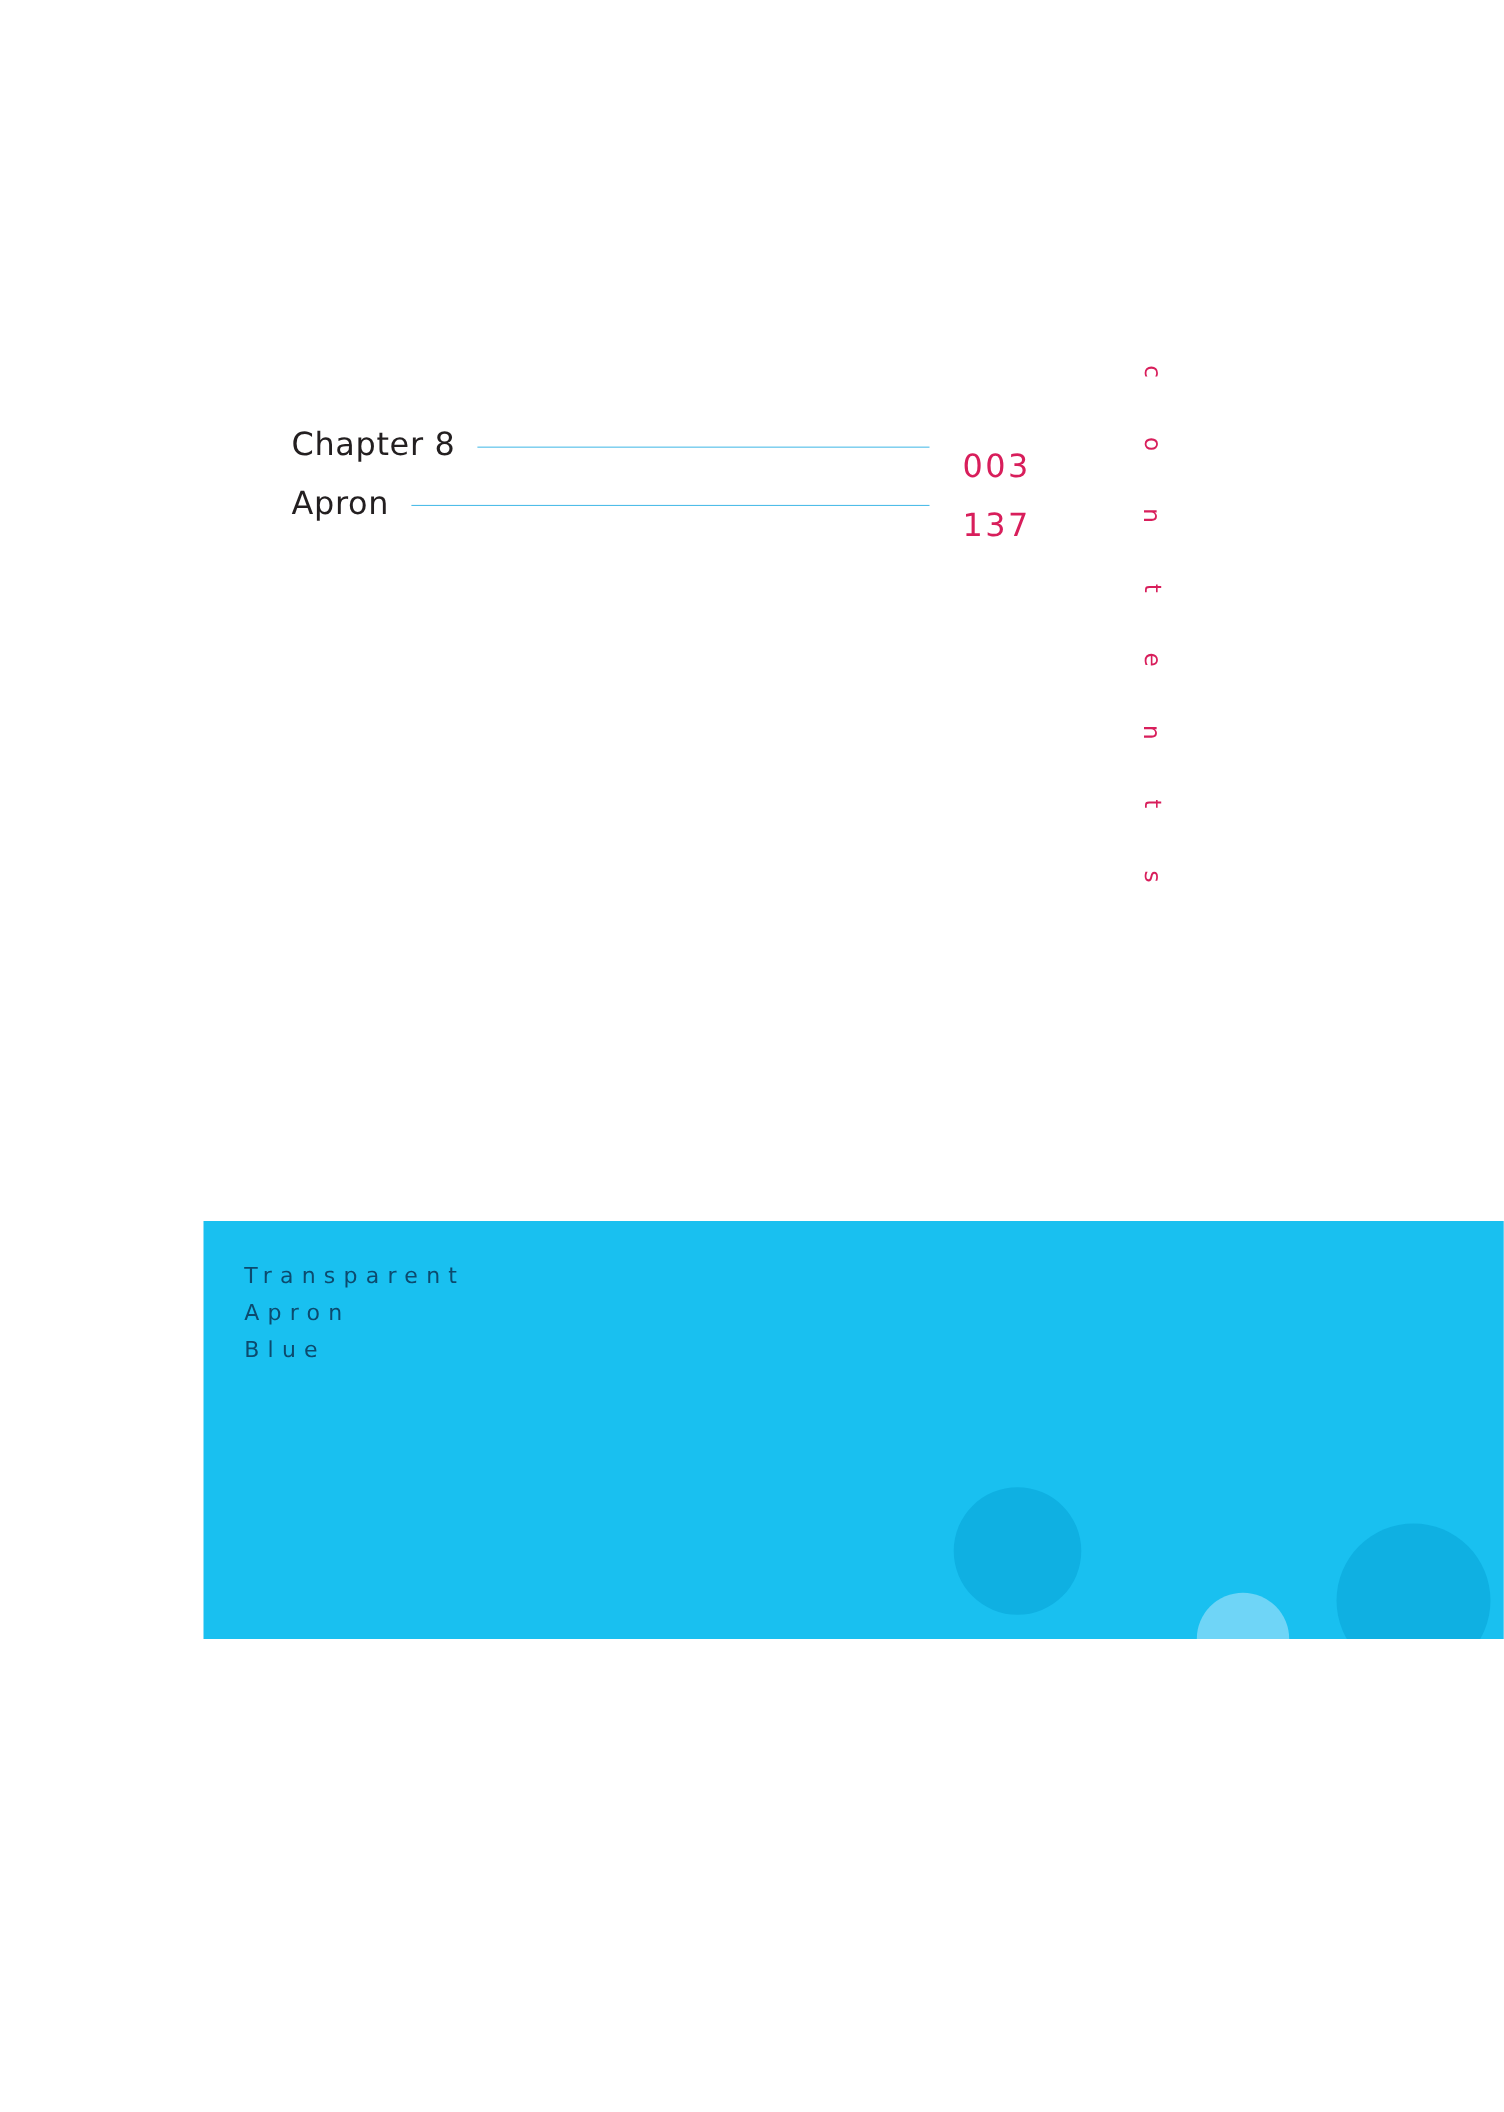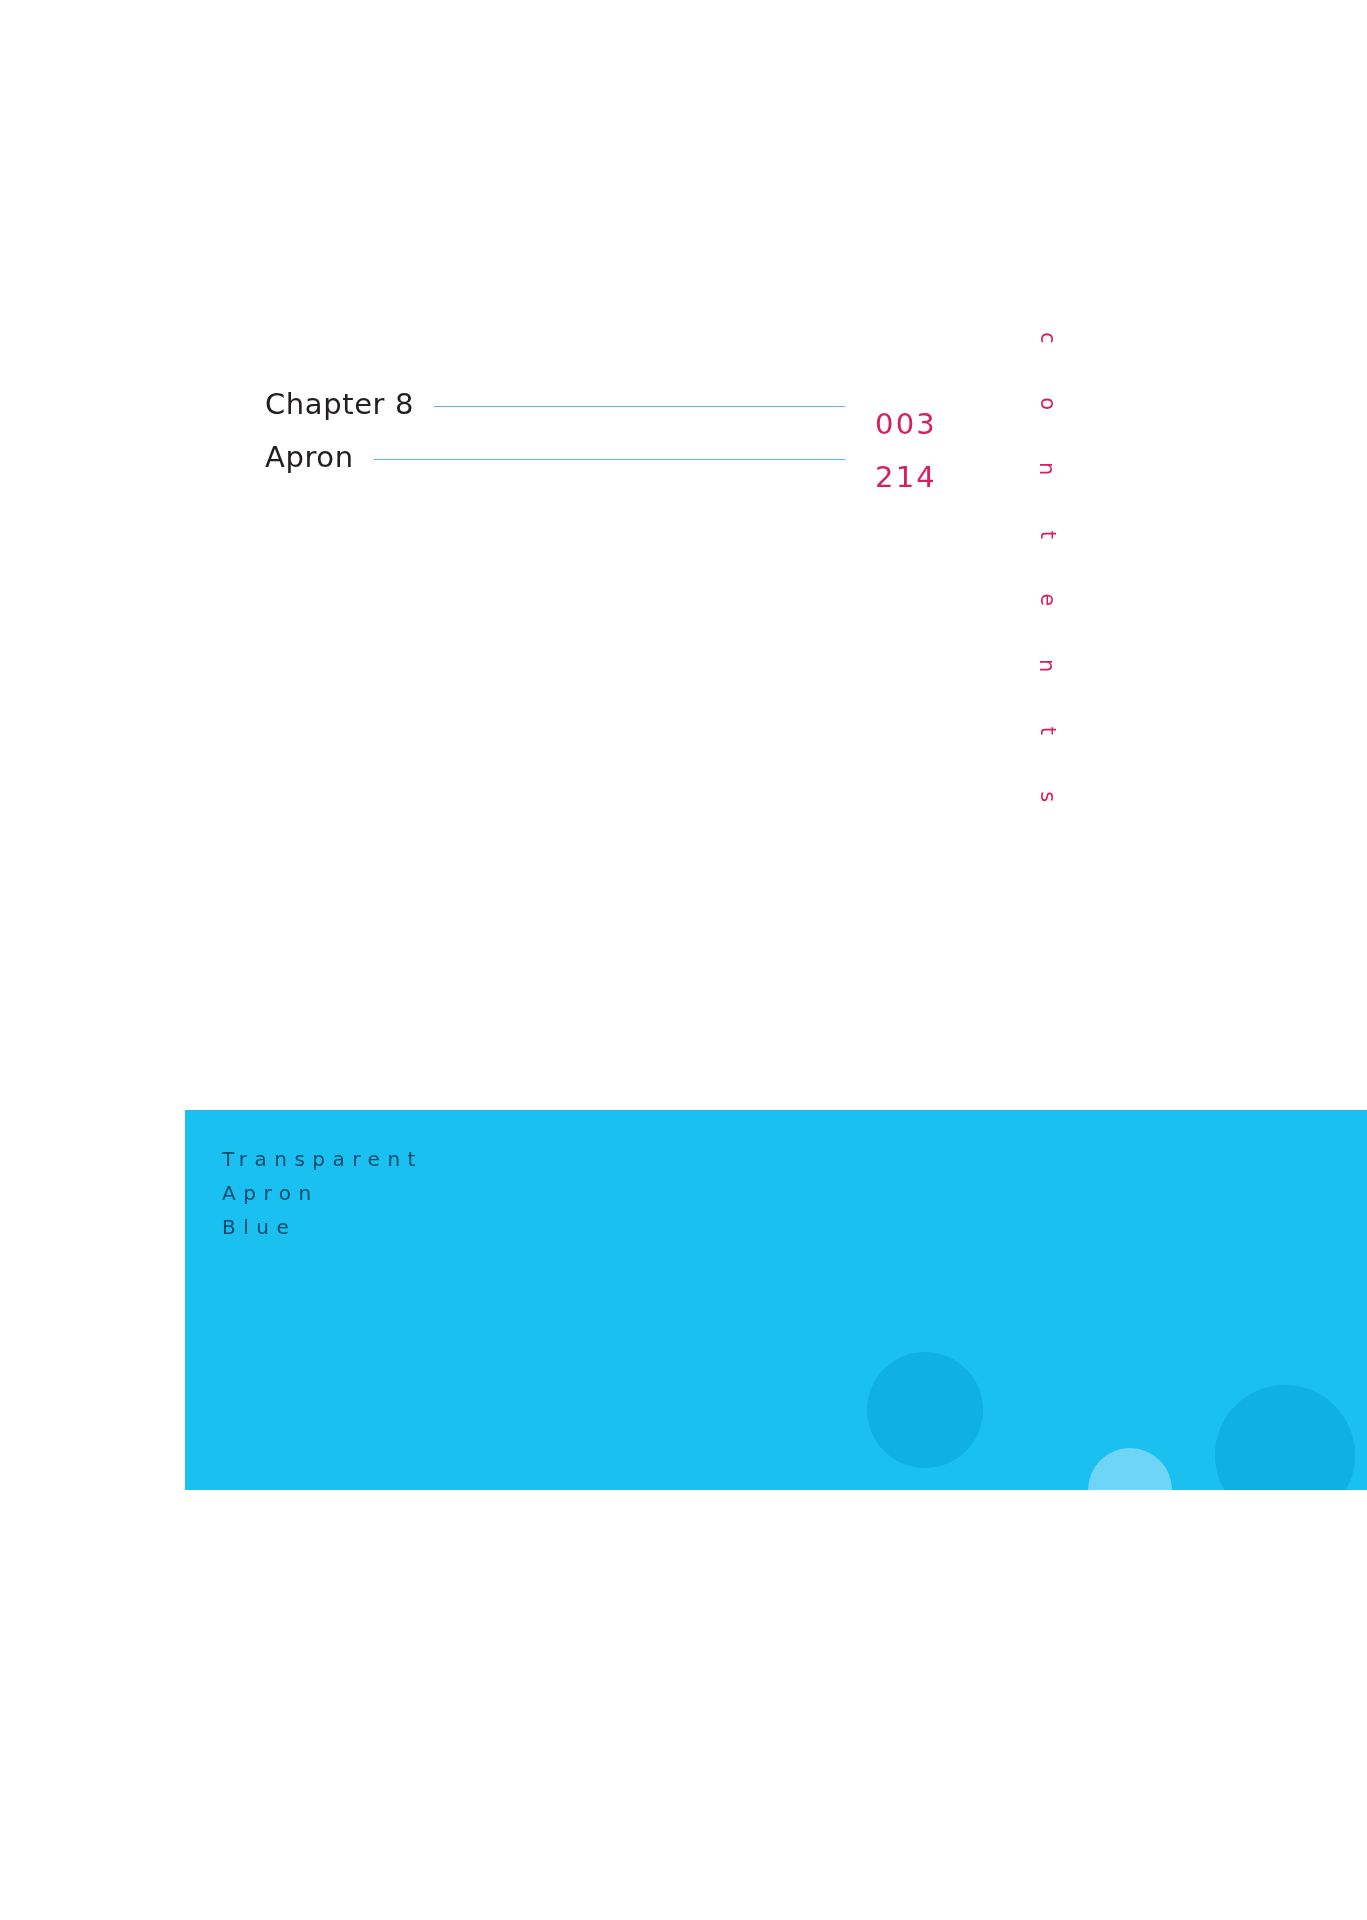--- a/index.html
+++ b/index.html
@@ -139,21 +139,21 @@
       <span class="toc-label">Chapter 8</span>
       <span class="toc-leader"></span>
       <span class="toc-page">003</span>
     </div>
 
 
 
     <div class="toc-row">
       <span class="toc-label">Apron</span>
       <span class="toc-leader"></span>
-      <span class="toc-page">214</span>
+      <span class="toc-page">137</span>
     </div>
 
 
   </div>
 
   <div class="vertical-title">
     <span class="vchar">c</span>
     <span class="vchar">o</span>
     <span class="vchar">n</span>
     <span class="vchar">t</span>

